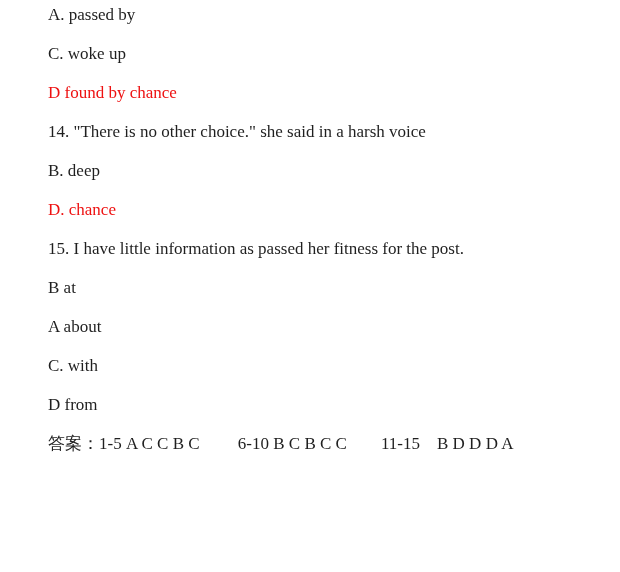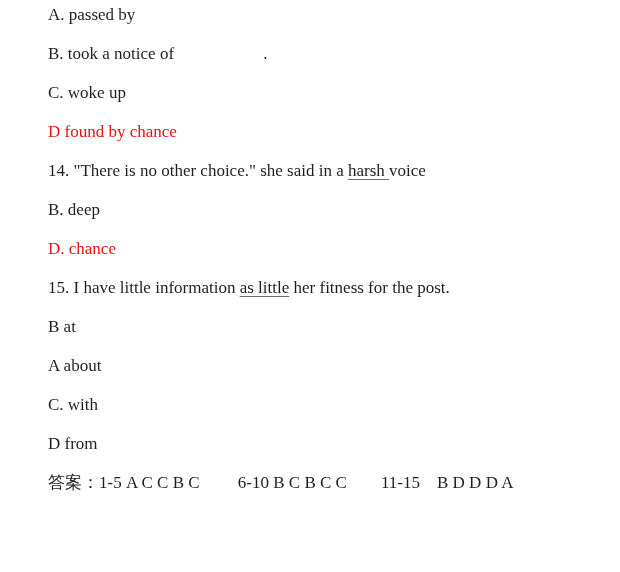--- a/index.html
+++ b/index.html
@@ -25,38 +25,36 @@
     margin: 0 0 22px 0;
     line-height: 17px;
     white-space: pre;
     font-weight: normal;
   }
   .doc-line.red-bold {
     color: var(--red-color, #ee1111);
     font-weight: normal;
   }
   .run-underline {
-    text-decoration: underline;
     text-decoration-thickness: 1px;
     text-underline-offset: 3px;
     text-decoration-color: #6b6b6b;
   }
 </style>
 </head>
 <body style="background: rgb(255, 255, 255);">
 
 <div class="doc-page" style="color: rgb(31, 31, 31);">
   <div id="doc-lines">
       <p class="doc-line"><span>A. passed by</span></p>
-      <p class="doc-line"><span>B. took a notice of                     .</span></p>
       <p class="doc-line"><span>C. woke up</span></p>
       <p class="doc-line red-bold"><span>D found by chance</span></p>
       <p class="doc-line"><span>14. "There is no other choice." she said in a </span><span class="run-underline">harsh </span><span>voice</span></p>
       <p class="doc-line"><span>B. deep</span></p>
       <p class="doc-line red-bold"><span>D. chance</span></p>
-      <p class="doc-line"><span>15. I have little information </span><span class="run-underline">as little</span><span> her fitness for the post.</span></p>
+      <p class="doc-line"><span>15. I have little information </span><span class="run-underline">as passed</span><span> her fitness for the post.</span></p>
       <p class="doc-line"><span>B at</span></p>
       <p class="doc-line"><span>A about</span></p>
       <p class="doc-line"><span>C. with</span></p>
       <p class="doc-line"><span>D from</span></p>
       <p class="doc-line"><span>答案：1-5 A C C B C         6-10 B C B C C        11-15    B D D D A</span></p>
     </div>
 </div>
 
 </body></html>

